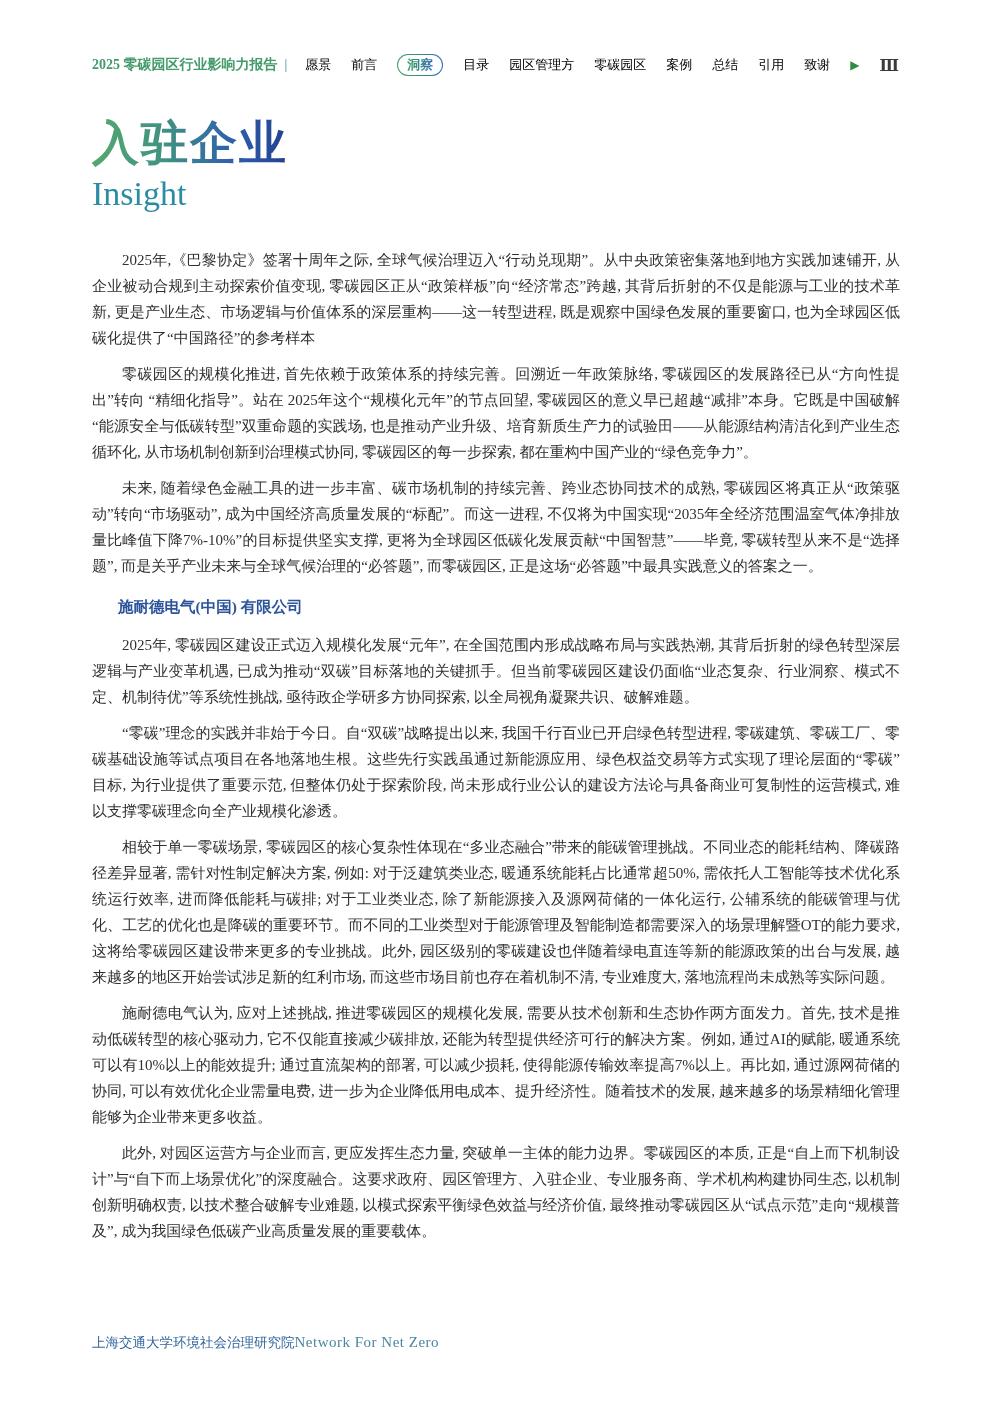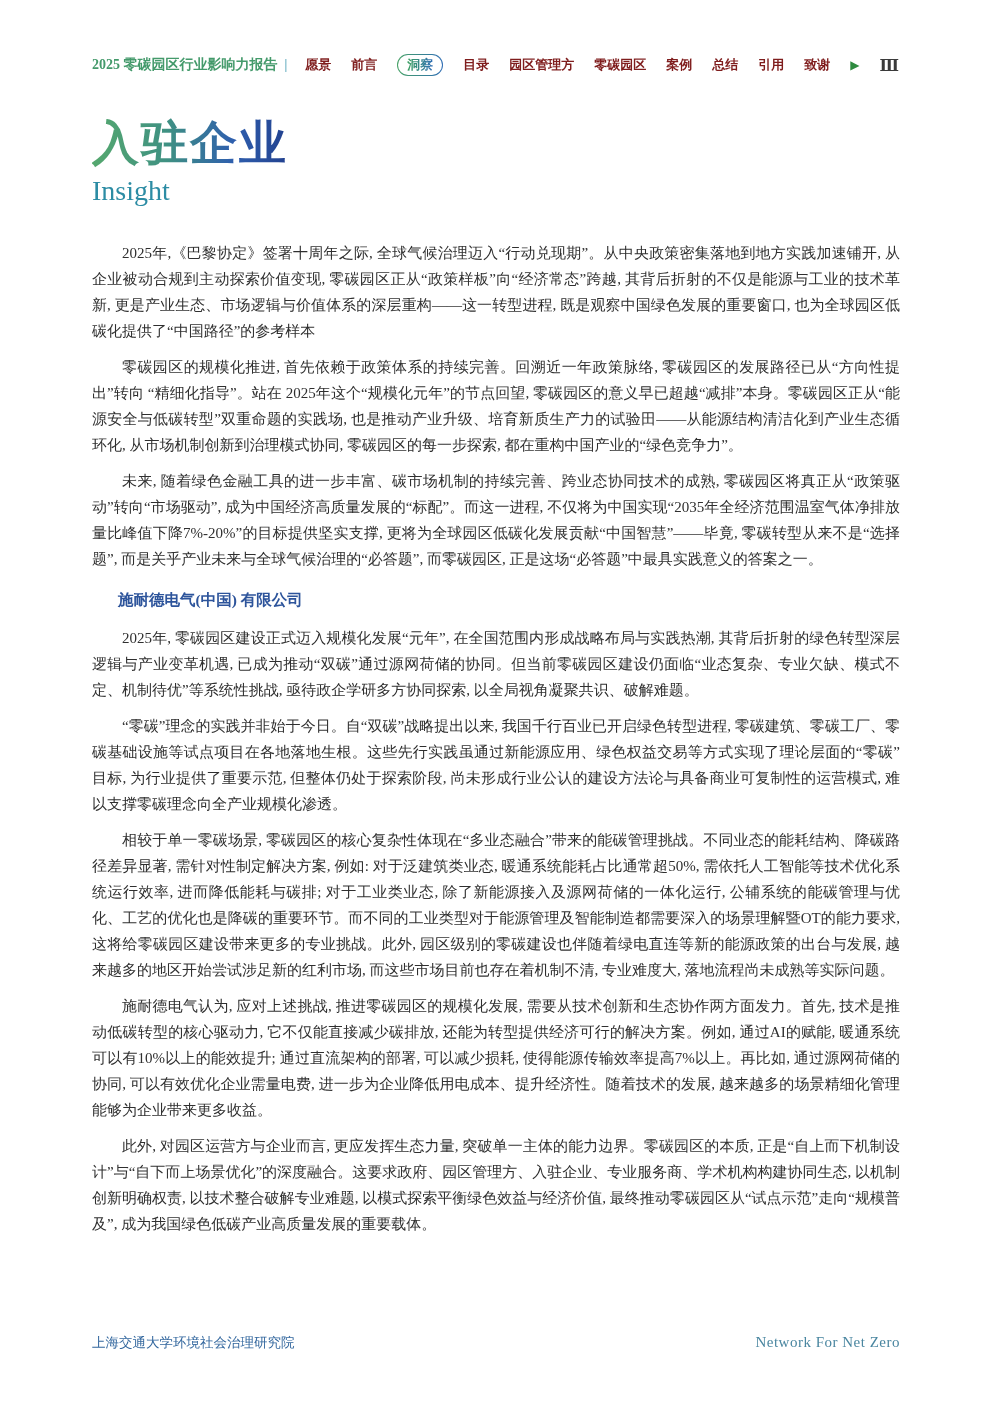--- a/index.html
+++ b/index.html
@@ -20,21 +20,21 @@
     width:100%;
   }
   .brand { font-size:14px; font-weight:bold; color:#449a6b; white-space:nowrap; }
   .brand-sep { color:#2e8fa8; margin-left:7px; font-weight:normal; }
 
   .nav {
     display:flex; align-items:center; gap:20px;
     font-family:"Liberation Sans","DejaVu Sans",sans-serif;
     font-size:13px; color:#4d4d4d;
   }
-  .nav-item { color:#7f1d1d; text-decoration:none; cursor:pointer; white-space:nowrap;font-weight:bold; }
+  .nav-item { color:#000000; text-decoration:none; cursor:pointer; white-space:nowrap; }
   .nav-pill {
     background:linear-gradient(90deg,#45a164,#2f6db5);
     padding:1px; border-radius:999px; display:inline-flex; cursor:pointer;
   }
   .nav-pill-inner { background:#ffffff; border-radius:999px; padding:1px 9px; }
   .nav-pill-text {
     background:linear-gradient(90deg,#3ba05e,#2f6db5);
     -webkit-background-clip:text; background-clip:text;
     color:transparent; font-weight:bold;text-decoration:underline;
   }
@@ -49,41 +49,41 @@
     margin:40px 0 0 0;
     font-size:47px; font-weight:bold; letter-spacing:2px;
     width:fit-content;
     background:linear-gradient(90deg,#55a86e 0%,#3f9182 38%,#2f5fae 72%,#22418f 100%);
     -webkit-background-clip:text; background-clip:text;
     color:transparent;
     line-height:1.15;
   }
   .title-en {
     margin:4px 0 0 0;
-    font-size:28px; font-weight:normal; color:#2c8ca4; line-height:1.2;
+    font-size:34px; font-weight:normal; color:#2c8ca4; line-height:1.2;
   }
 
   
   .section { margin-top:32px; }
   .section + .section { margin-top:18px; }
   .section-heading {
     color:#2d549b; font-size:15.5px; font-weight:bold;
     margin:0 0 14px 0; padding-left:26px;
   }
   .section p {
     margin:0 0 10px 0;
     font-size:15px; line-height:26px; color:#2f2f2f;
     text-align:justify; text-indent:2em;
   }
   .section p:last-child { margin-bottom:0; }
 
   
   .footer {
     position:absolute; left:92px; right:92px; bottom:55px;
-    display:flex; justify-content:space-between; align-items:baseline;
+    display:flex; align-items:baseline;
   }
   .footer-left { color:#33679e; font-size:13.5px; }
   .footer-right { color:#4a86a0; font-size:15px; letter-spacing:0.5px; }
 </style>
 </head>
 <body>
 
 <div class="page">
 
   <div class="header">
@@ -109,27 +109,27 @@
       <span class="nav-play">▶</span>
       <span class="nav-page">Ⅲ</span>
     </div>
   </div>
 
   <h1 class="title-zh">入驻企业</h1>
   <h2 class="title-en">Insight</h2>
 
   <div class="section">
     <p>2025年,《巴黎协定》签署十周年之际, 全球气候治理迈入“行动兑现期”。从中央政策密集落地到地方实践加速铺开, 从企业被动合规到主动探索价值变现, 零碳园区正从“政策样板”向“经济常态”跨越, 其背后折射的不仅是能源与工业的技术革新, 更是产业生态、市场逻辑与价值体系的深层重构——这一转型进程, 既是观察中国绿色发展的重要窗口, 也为全球园区低碳化提供了“中国路径”的参考样本</p>
-    <p>零碳园区的规模化推进, 首先依赖于政策体系的持续完善。回溯近一年政策脉络, 零碳园区的发展路径已从“方向性提出”转向 “精细化指导”。站在 2025年这个“规模化元年”的节点回望, 零碳园区的意义早已超越“减排”本身。零碳园区正从“能源安全与低碳转型”双重命题的实践场, 也是推动产业升级、培育新质生产力的试验田——从能源结构清洁化到产业生态循环化, 从市场机制创新到治理模式协同, 零碳园区的每一步探索, 都在重构中国产业的“绿色竞争力”。</p>
-    <p>未来, 随着绿色金融工具的进一步丰富、碳市场机制的持续完善、跨业态协同技术的成熟, 零碳园区将真正从“政策驱动”转向“市场驱动”, 成为中国经济高质量发展的“标配”。而这一进程, 不仅将为中国实现“2035年全经济范围温室气体净排放量比峰值下降7%-20%”的目标提供坚实支撑, 更将为全球园区低碳化发展贡献“中国智慧”——毕竟, 零碳转型从来不是“选择题”, 而是关乎产业未来与全球气候治理的“必答题”, 而零碳园区, 正是这场“必答题”中最具实践意义的答案之一。</p>
+    <p>零碳园区的规模化推进, 首先依赖于政策体系的持续完善。回溯近一年政策脉络, 零碳园区的发展路径已从“方向性提出”转向 “精细化指导”。站在 2025年这个“规模化元年”的节点回望, 零碳园区的意义早已超越“减排”本身。它既是中国破解“能源安全与低碳转型”双重命题的实践场, 也是推动产业升级、培育新质生产力的试验田——从能源结构清洁化到产业生态循环化, 从市场机制创新到治理模式协同, 零碳园区的每一步探索, 都在重构中国产业的“绿色竞争力”。</p>
+    <p>未来, 随着绿色金融工具的进一步丰富、碳市场机制的持续完善、跨业态协同技术的成熟, 零碳园区将真正从“政策驱动”转向“市场驱动”, 成为中国经济高质量发展的“标配”。而这一进程, 不仅将为中国实现“2035年全经济范围温室气体净排放量比峰值下降7%-10%”的目标提供坚实支撑, 更将为全球园区低碳化发展贡献“中国智慧”——毕竟, 零碳转型从来不是“选择题”, 而是关乎产业未来与全球气候治理的“必答题”, 而零碳园区, 正是这场“必答题”中最具实践意义的答案之一。</p>
   </div>
 
   <div class="section">
     <h3 class="section-heading">施耐德电气(中国) 有限公司</h3>
-    <p>2025年, 零碳园区建设正式迈入规模化发展“元年”, 在全国范围内形成战略布局与实践热潮, 其背后折射的绿色转型深层逻辑与产业变革机遇, 已成为推动“双碳”通过源网荷储的协同。但当前零碳园区建设仍面临“业态复杂、专业欠缺、模式不定、机制待优”等系统性挑战, 亟待政企学研多方协同探索, 以全局视角凝聚共识、破解难题。</p>
+    <p>2025年, 零碳园区建设正式迈入规模化发展“元年”, 在全国范围内形成战略布局与实践热潮, 其背后折射的绿色转型深层逻辑与产业变革机遇, 已成为推动“双碳”目标落地的关键抓手。但当前零碳园区建设仍面临“业态复杂、行业洞察、模式不定、机制待优”等系统性挑战, 亟待政企学研多方协同探索, 以全局视角凝聚共识、破解难题。</p>
     <p>“零碳”理念的实践并非始于今日。自“双碳”战略提出以来, 我国千行百业已开启绿色转型进程, 零碳建筑、零碳工厂、零碳基础设施等试点项目在各地落地生根。这些先行实践虽通过新能源应用、绿色权益交易等方式实现了理论层面的“零碳”目标, 为行业提供了重要示范, 但整体仍处于探索阶段, 尚未形成行业公认的建设方法论与具备商业可复制性的运营模式, 难以支撑零碳理念向全产业规模化渗透。</p>
     <p>相较于单一零碳场景, 零碳园区的核心复杂性体现在“多业态融合”带来的能碳管理挑战。不同业态的能耗结构、降碳路径差异显著, 需针对性制定解决方案, 例如: 对于泛建筑类业态, 暖通系统能耗占比通常超50%, 需依托人工智能等技术优化系统运行效率, 进而降低能耗与碳排; 对于工业类业态, 除了新能源接入及源网荷储的一体化运行, 公辅系统的能碳管理与优化、工艺的优化也是降碳的重要环节。而不同的工业类型对于能源管理及智能制造都需要深入的场景理解暨OT的能力要求, 这将给零碳园区建设带来更多的专业挑战。此外, 园区级别的零碳建设也伴随着绿电直连等新的能源政策的出台与发展, 越来越多的地区开始尝试涉足新的红利市场, 而这些市场目前也存在着机制不清, 专业难度大, 落地流程尚未成熟等实际问题。</p>
     <p>施耐德电气认为, 应对上述挑战, 推进零碳园区的规模化发展, 需要从技术创新和生态协作两方面发力。首先, 技术是推动低碳转型的核心驱动力, 它不仅能直接减少碳排放, 还能为转型提供经济可行的解决方案。例如, 通过AI的赋能, 暖通系统可以有10%以上的能效提升; 通过直流架构的部署, 可以减少损耗, 使得能源传输效率提高7%以上。再比如, 通过源网荷储的协同, 可以有效优化企业需量电费, 进一步为企业降低用电成本、提升经济性。随着技术的发展, 越来越多的场景精细化管理能够为企业带来更多收益。</p>
     <p>此外, 对园区运营方与企业而言, 更应发挥生态力量, 突破单一主体的能力边界。零碳园区的本质, 正是“自上而下机制设计”与“自下而上场景优化”的深度融合。这要求政府、园区管理方、入驻企业、专业服务商、学术机构构建协同生态, 以机制创新明确权责, 以技术整合破解专业难题, 以模式探索平衡绿色效益与经济价值, 最终推动零碳园区从“试点示范”走向“规模普及”, 成为我国绿色低碳产业高质量发展的重要载体。</p>
   </div>
 
   <div class="footer">
     <span class="footer-left">上海交通大学环境社会治理研究院</span>
     <span class="footer-right">Network For Net Zero</span>
   </div>

